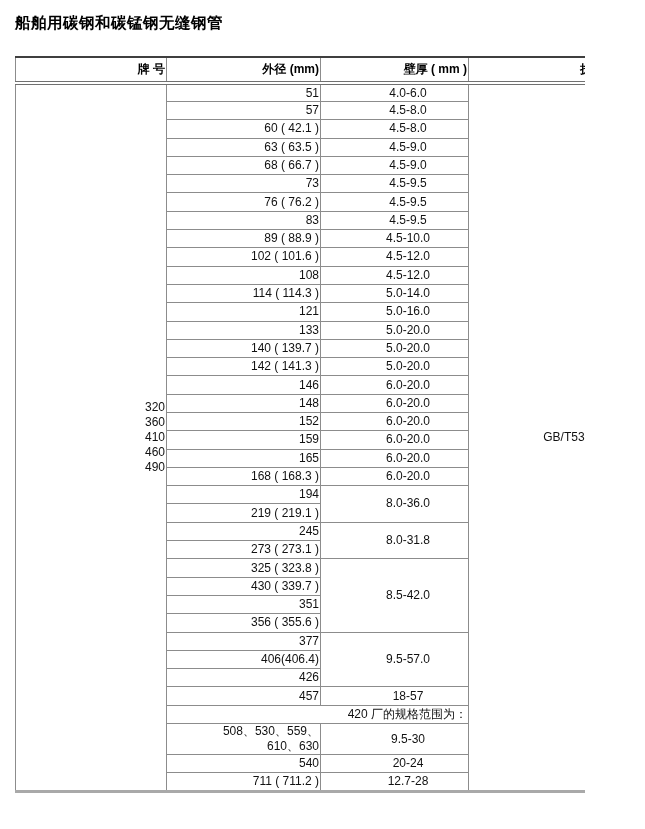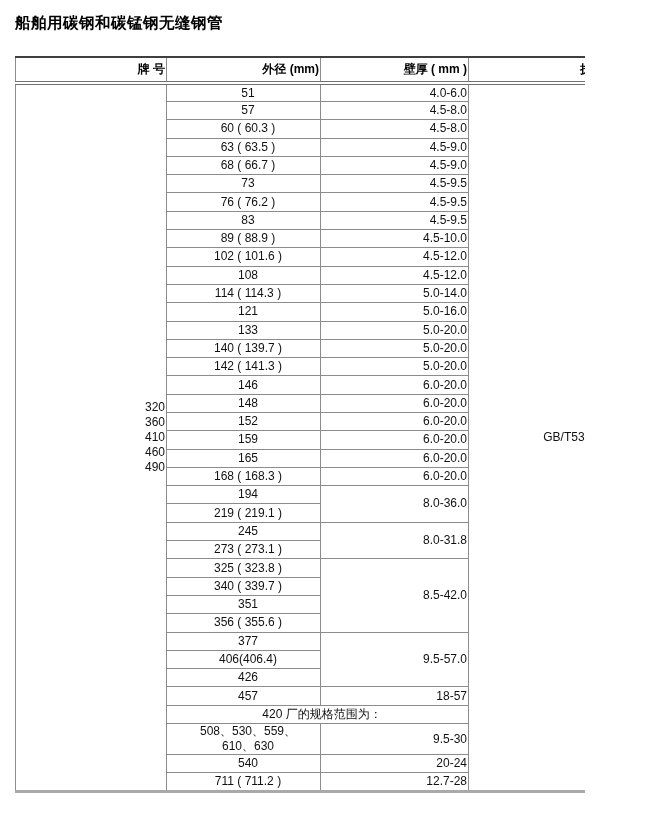--- a/index.html
+++ b/index.html
@@ -51,22 +51,22 @@
     background: #ffffff;
   }
   table.spec tbody td {
     height: 18.3px;
     vertical-align: middle;
     line-height: 1.25;
     padding-top: 0;
     padding-bottom: 0;
     color: #111111;
   }
-  td.od   { text-align: center; padding-left: 10px; white-space: pre-line; }
-  td.wt   { text-align: right; padding-left: 28px; }
+  td.od   { text-align: right; padding-left: 10px; white-space: pre-line; }
+  td.wt   { text-align: center; padding-left: 28px; }
   td.grade {
     text-align: right;
     padding-left: 23px;
     vertical-align: middle;
     white-space: pre-line;
     line-height: 18px;
   }
   td.std {
     text-align: right;
     padding-left: 9px;
@@ -104,21 +104,21 @@
 490</td>
           <td class="od">51</td>
           <td class="wt">4.0-6.0</td>
           <td class="std" rowspan="38">GB/T5312:2009</td>
         </tr>
         <tr>
           <td class="od">57</td>
           <td class="wt">4.5-8.0</td>
         </tr>
         <tr>
-          <td class="od">60 ( 60.3 )</td>
+          <td class="od">60 ( 42.1 )</td>
           <td class="wt">4.5-8.0</td>
         </tr>
         <tr>
           <td class="od">63 ( 63.5 )</td>
           <td class="wt">4.5-9.0</td>
         </tr>
         <tr>
           <td class="od">68 ( 66.7 )</td>
           <td class="wt">4.5-9.0</td>
         </tr>
@@ -202,21 +202,21 @@
           <td class="wt" rowspan="2">8.0-31.8</td>
         </tr>
         <tr>
           <td class="od">273 ( 273.1 )</td>
         </tr>
         <tr>
           <td class="od">325 ( 323.8 )</td>
           <td class="wt" rowspan="4">8.5-42.0</td>
         </tr>
         <tr>
-          <td class="od">340 ( 339.7 )</td>
+          <td class="od">430 ( 339.7 )</td>
         </tr>
         <tr>
           <td class="od">351</td>
         </tr>
         <tr>
           <td class="od">356 ( 355.6 )</td>
         </tr>
         <tr>
           <td class="od">377</td>
           <td class="wt" rowspan="3">9.5-57.0</td>

